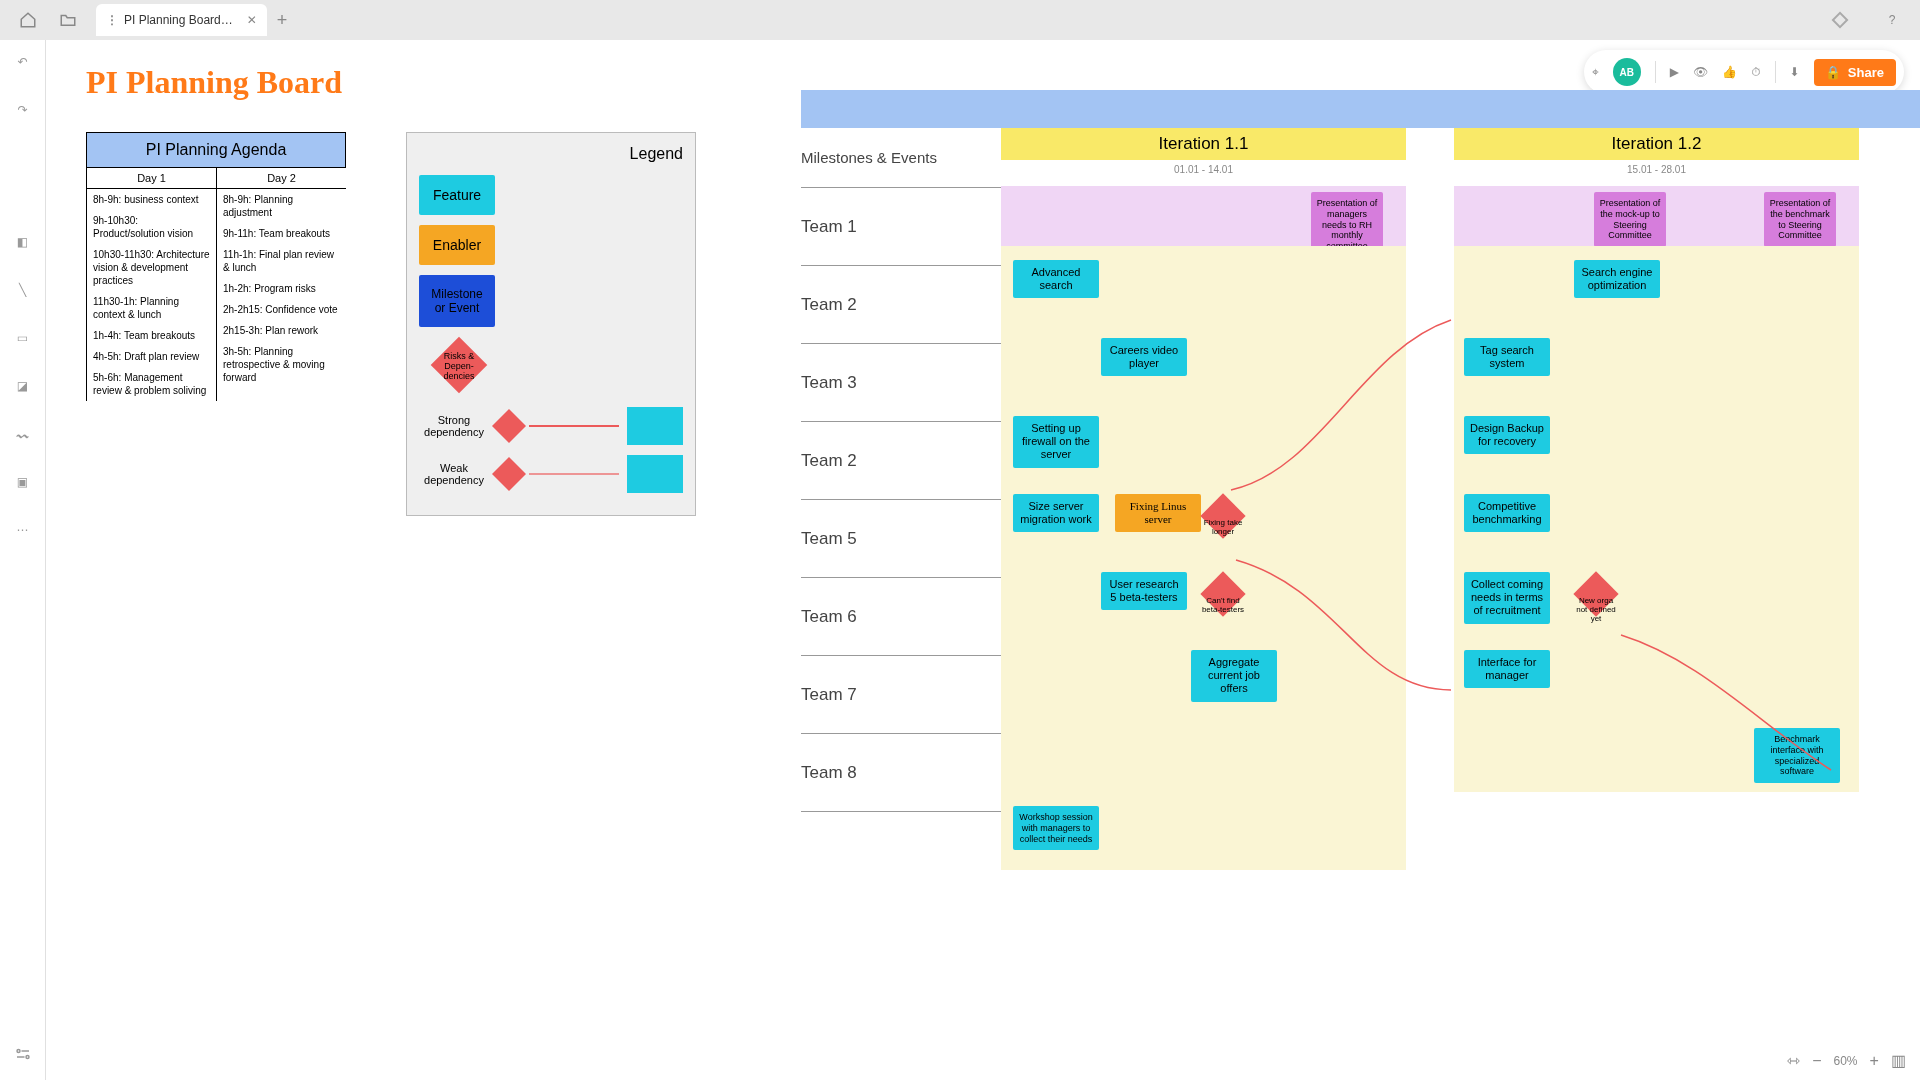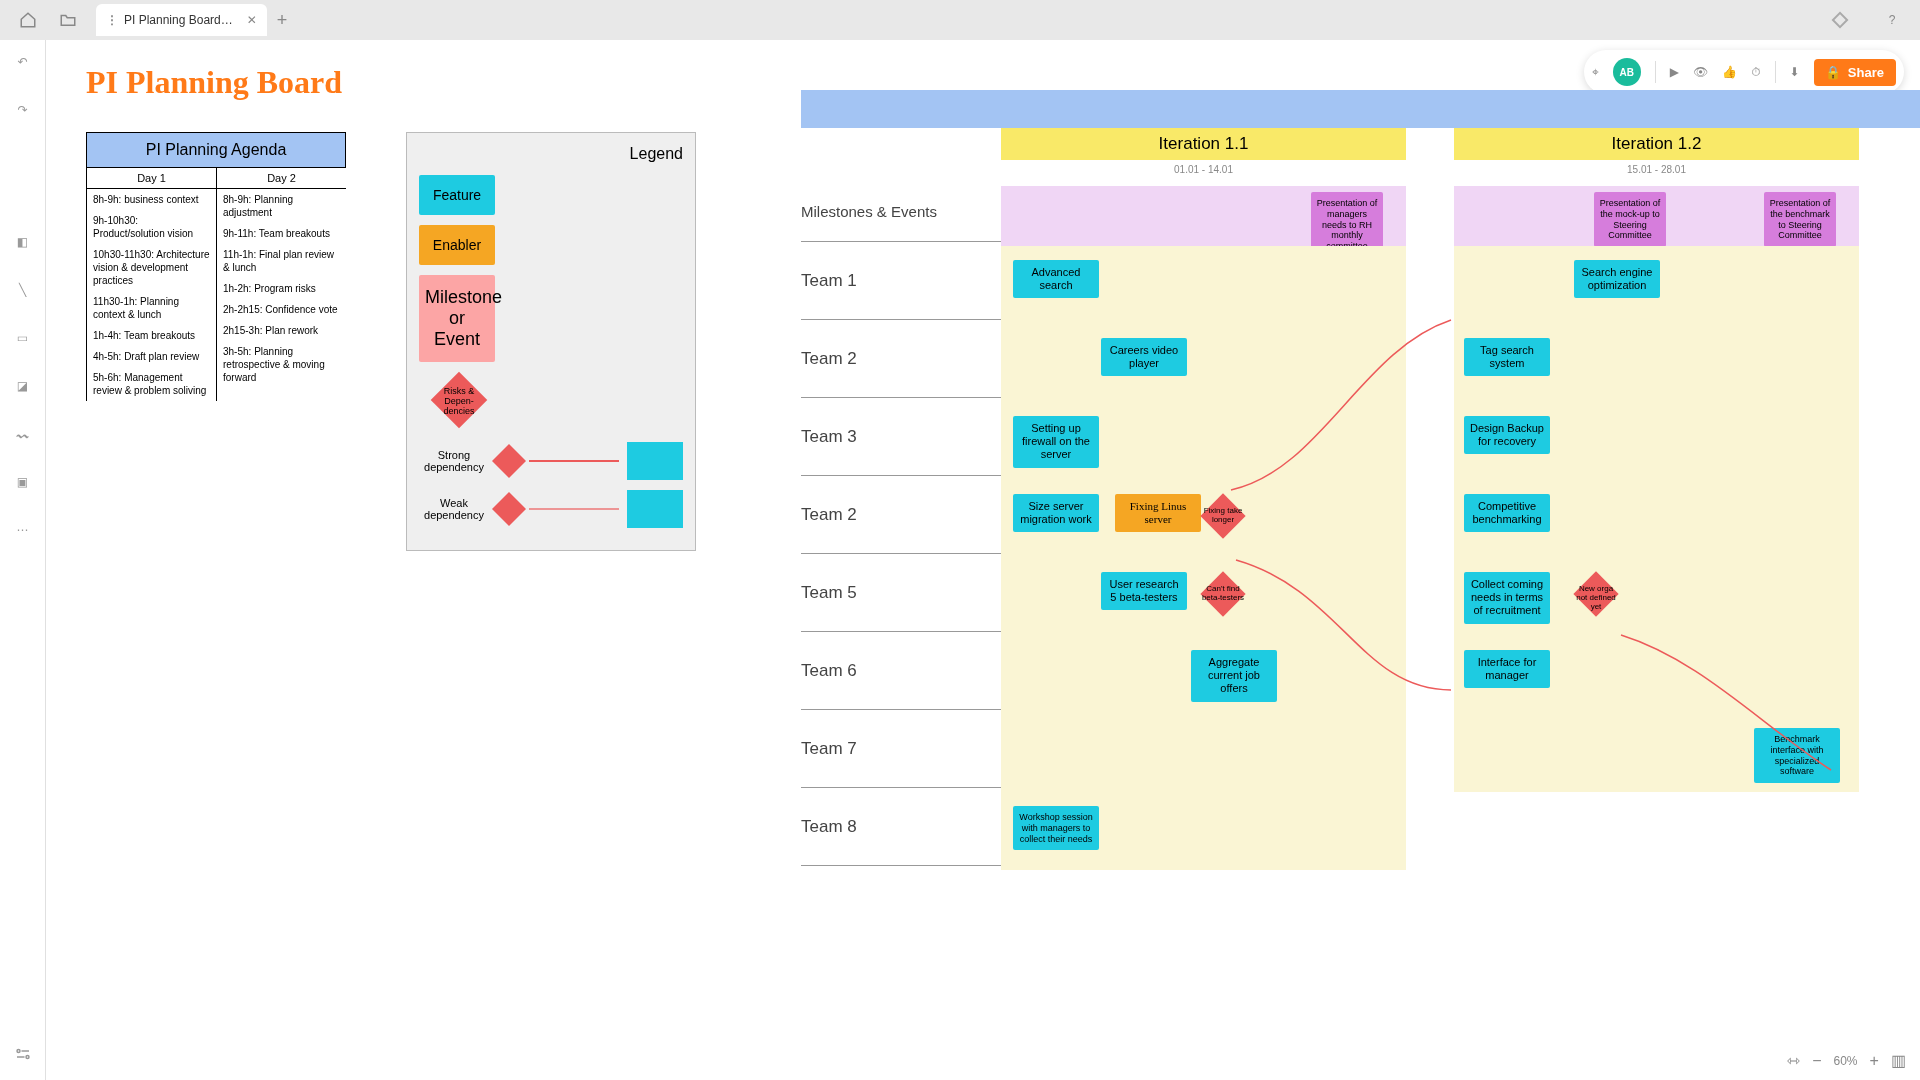--- a/index.html
+++ b/index.html
@@ -40,52 +40,52 @@
 .agenda-col-h { text-align: center; padding: 4px; border-bottom: 1px solid #000; }
 .agenda-col:first-child { border-right: 1px solid #000; }
 .agenda-item { padding: 4px 6px; font-size: 10px; line-height: 1.3; }
 
 
 .legend { position: absolute; left: 360px; top: 92px; width: 290px; background: #efefef; border: 1px solid #bbb; padding: 12px; }
 .legend-title { text-align: right; font-size: 16px; margin-bottom: 12px; }
 .lg-box { width: 76px; padding: 12px 6px; text-align: center; font-size: 14px; border-radius: 2px; margin-bottom: 10px; }
 .lg-feature { background: #1ecbe1; }
 .lg-enabler { background: #f5a623; }
-.lg-milestone { background: #fca5a5; font-size: 18px; }
+.lg-milestone { background: #1d4ed8; font-size: 12px; }
 .lg-risk { position: relative; width: 56px; height: 56px; margin: 8px 0 14px 12px; }
 .lg-risk .dia { position: absolute; width: 40px; height: 40px; background: #ec5a5a; transform: rotate(45deg); top: 8px; left: 8px; }
 .lg-risk span { position: absolute; width: 56px; text-align: center; font-size: 9px; top: 14px; z-index: 1; }
 .lg-dep { display: flex; align-items: center; gap: 8px; margin: 10px 0; }
 .lg-dep-label { font-size: 11px; text-align: center; width: 70px; }
 .lg-dia-sm { width: 24px; height: 24px; background: #ec5a5a; transform: rotate(45deg); }
 .lg-line { flex: 1; height: 2px; background: #ec5a5a; }
 .lg-line.weak { height: 0; border-top: 2px solid #ec5a5a; opacity: .6; }
 .lg-target { width: 56px; height: 38px; background: #1ecbe1; }
 
 
 .board { position: absolute; left: 755px; top: 50px; width: 1200px; }
 .pi-header { height: 38px; background: #a3c4f3; }
 .board-body { display: flex; }
-.row-labels { width: 200px; padding-top: 54px; }
+.row-labels { width: 200px; }
 .row-label { height: 78px; display: flex; align-items: center; font-size: 17px; color: #444; border-bottom: 1px solid #999; }
 .row-label.mil { height: 60px; font-size: 15px; }
 .iterations { display: flex; gap: 48px; }
 .iteration { width: 405px; }
 .iter-head { background: #f9e968; text-align: center; font-size: 17px; padding: 6px; }
 .iter-dates { text-align: center; font-size: 10px; color: #888; padding: 4px; height: 26px; }
 .iter-row { height: 78px; position: relative; }
 .iter-row.mil { background: #f0d6f5; height: 60px; }
 .iter-row.team { background: #faf5d4; }
 
 .card { position: absolute; background: #1ecbe1; font-size: 11px; text-align: center; padding: 6px 4px; border-radius: 2px; width: 86px; line-height: 1.2; }
 .card.enabler { background: #f5a623; }
 .card.milestone { background: #d67ddc; font-size: 9px; width: 72px; }
 .risk-dia-wrap { position: absolute; width: 44px; height: 44px; }
 .risk-dia-wrap .d { width: 32px; height: 32px; background: #ec5a5a; transform: rotate(45deg); position: absolute; top: 6px; left: 6px; }
-.risk-dia-wrap span { position: absolute; width: 44px; text-align: center; font-size: 8px; top: 12px; z-index: 1; }
+.risk-dia-wrap span { position: absolute; width: 44px; text-align: center; font-size: 8px; top: 24px; z-index: 1; }
 
 
 svg.deps { position: absolute; left: 755px; top: 50px; width: 1200px; height: 900px; pointer-events: none; }
 .dep-path { stroke: #ec5a5a; stroke-width: 1.5; fill: none; }
 
 
 .zoom-ctrl { position: absolute; right: 14px; bottom: 10px; display: flex; align-items: center; gap: 12px; color: #888; font-size: 12px; }
 .zc-btn { cursor: pointer; font-size: 16px; }
 
 .icon-svg { width: 18px; height: 18px; stroke: currentColor; fill: none; stroke-width: 2; }

